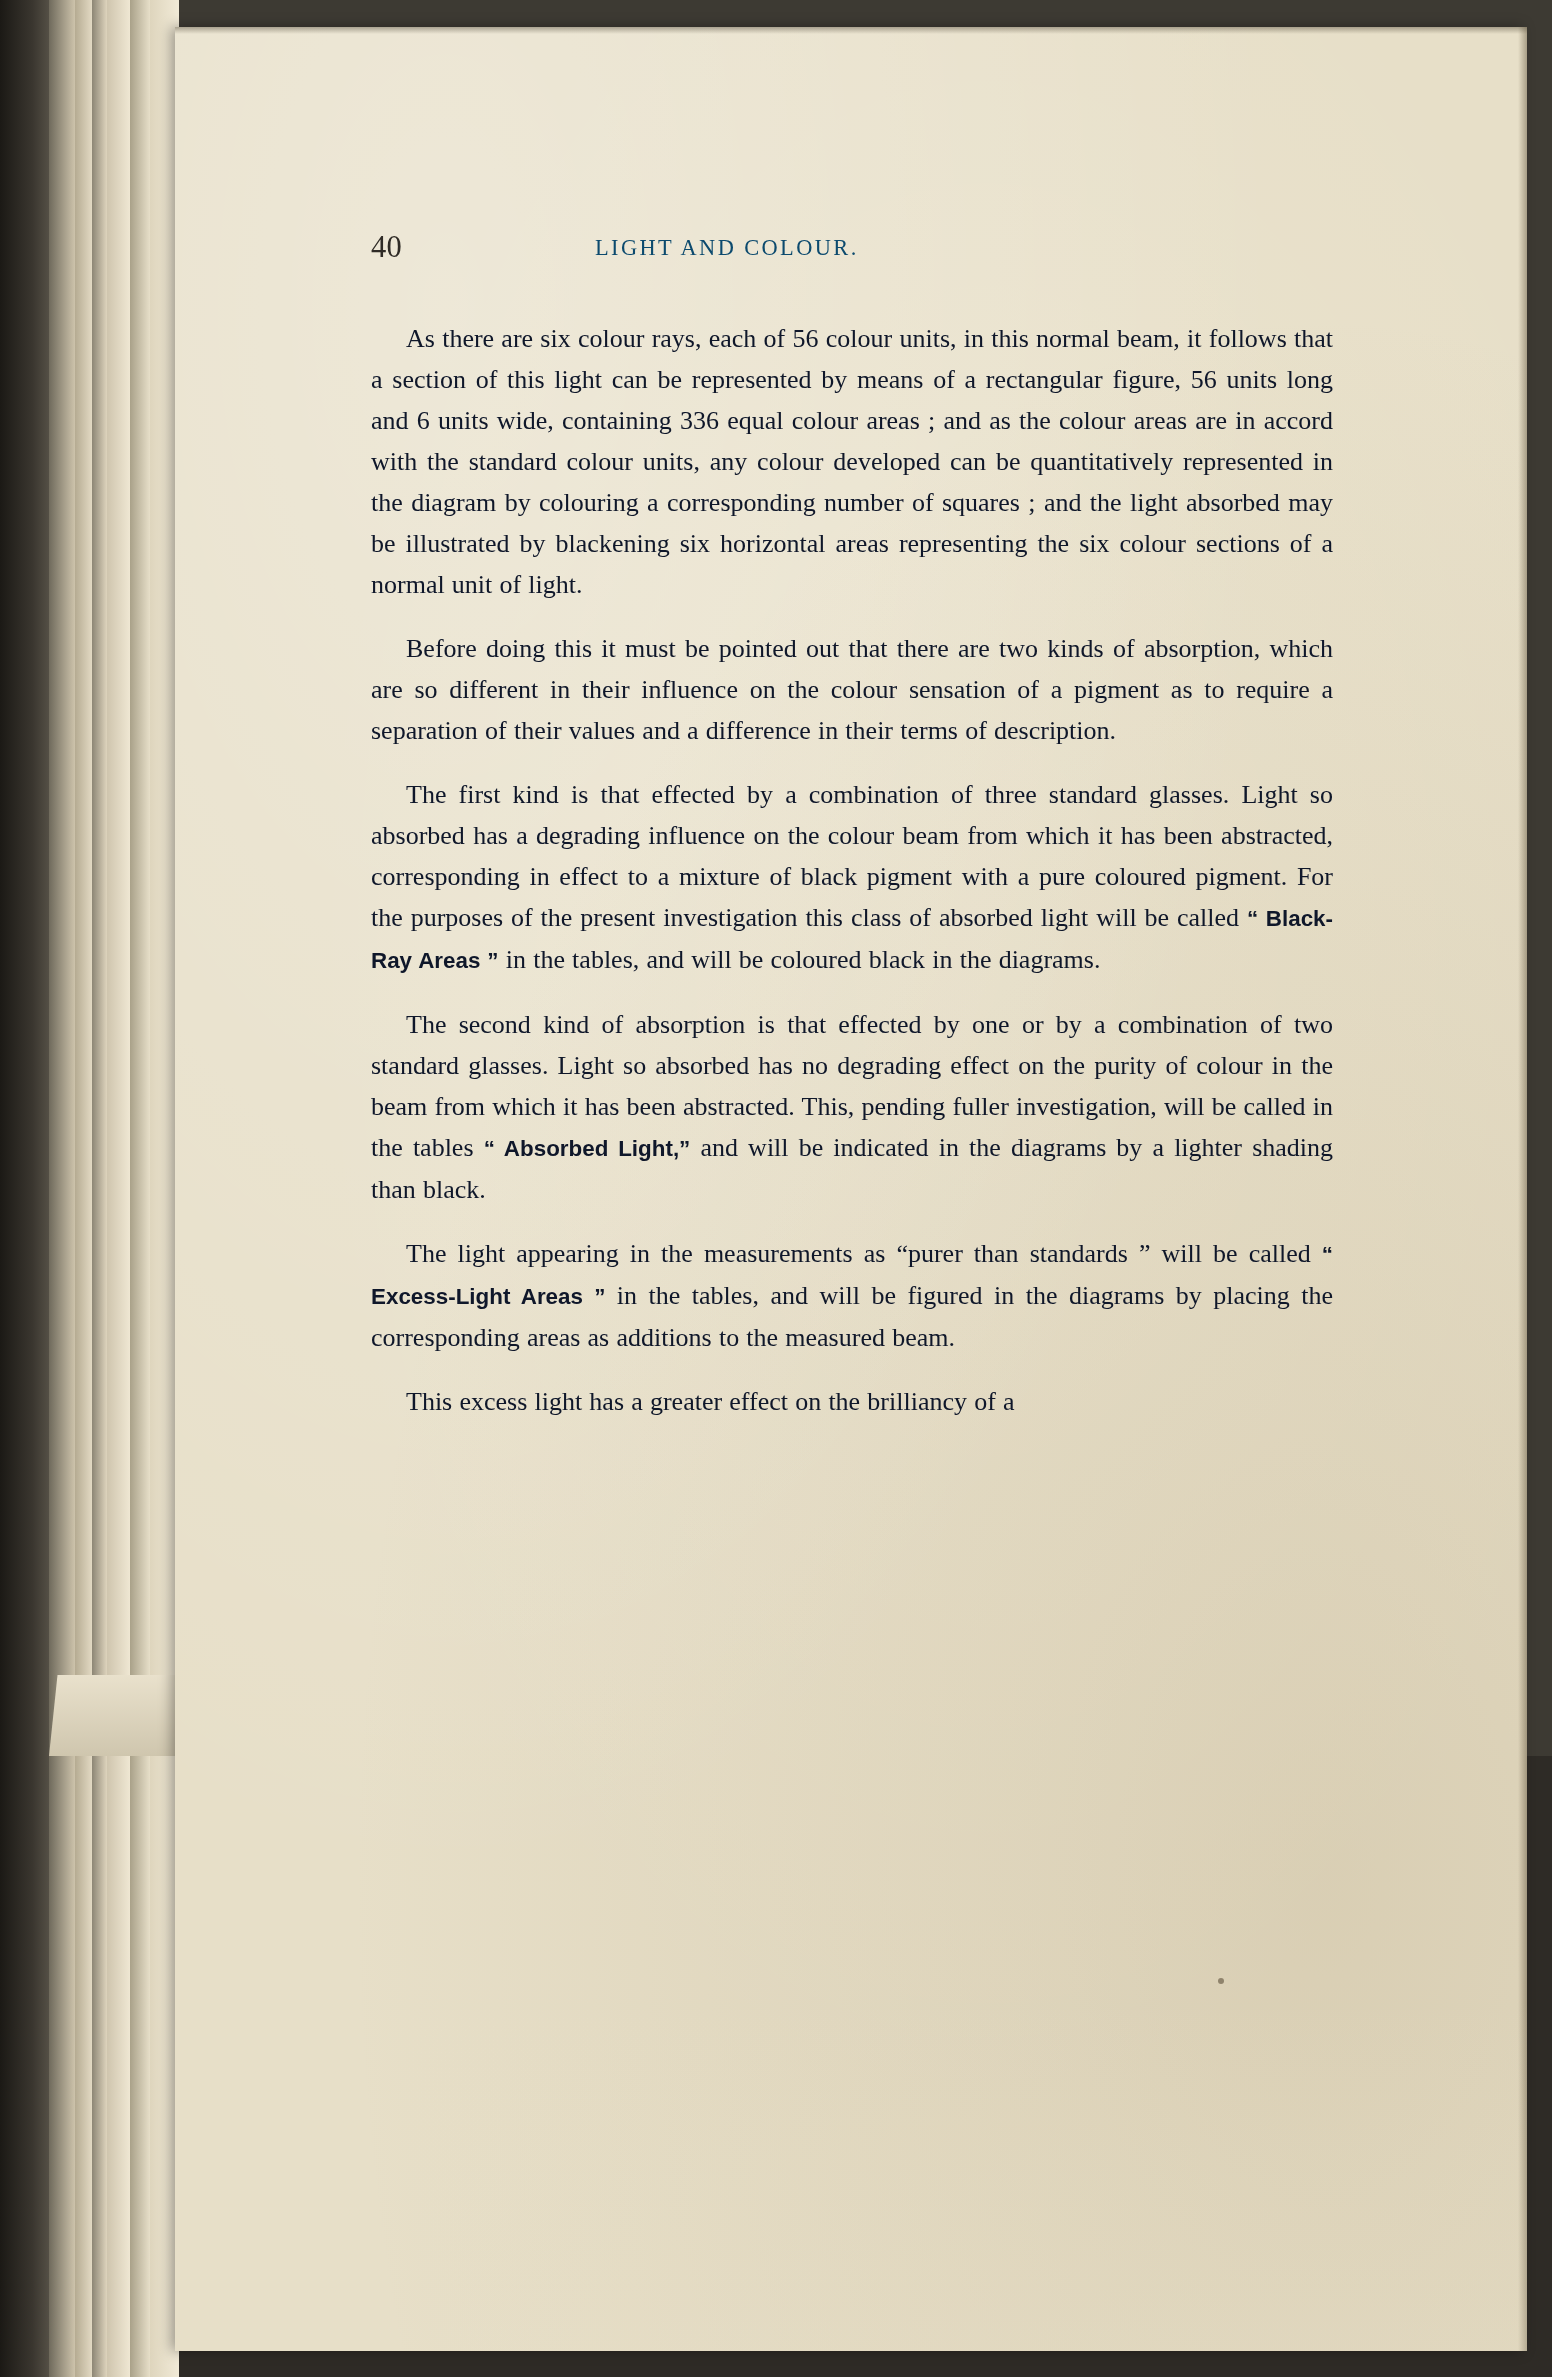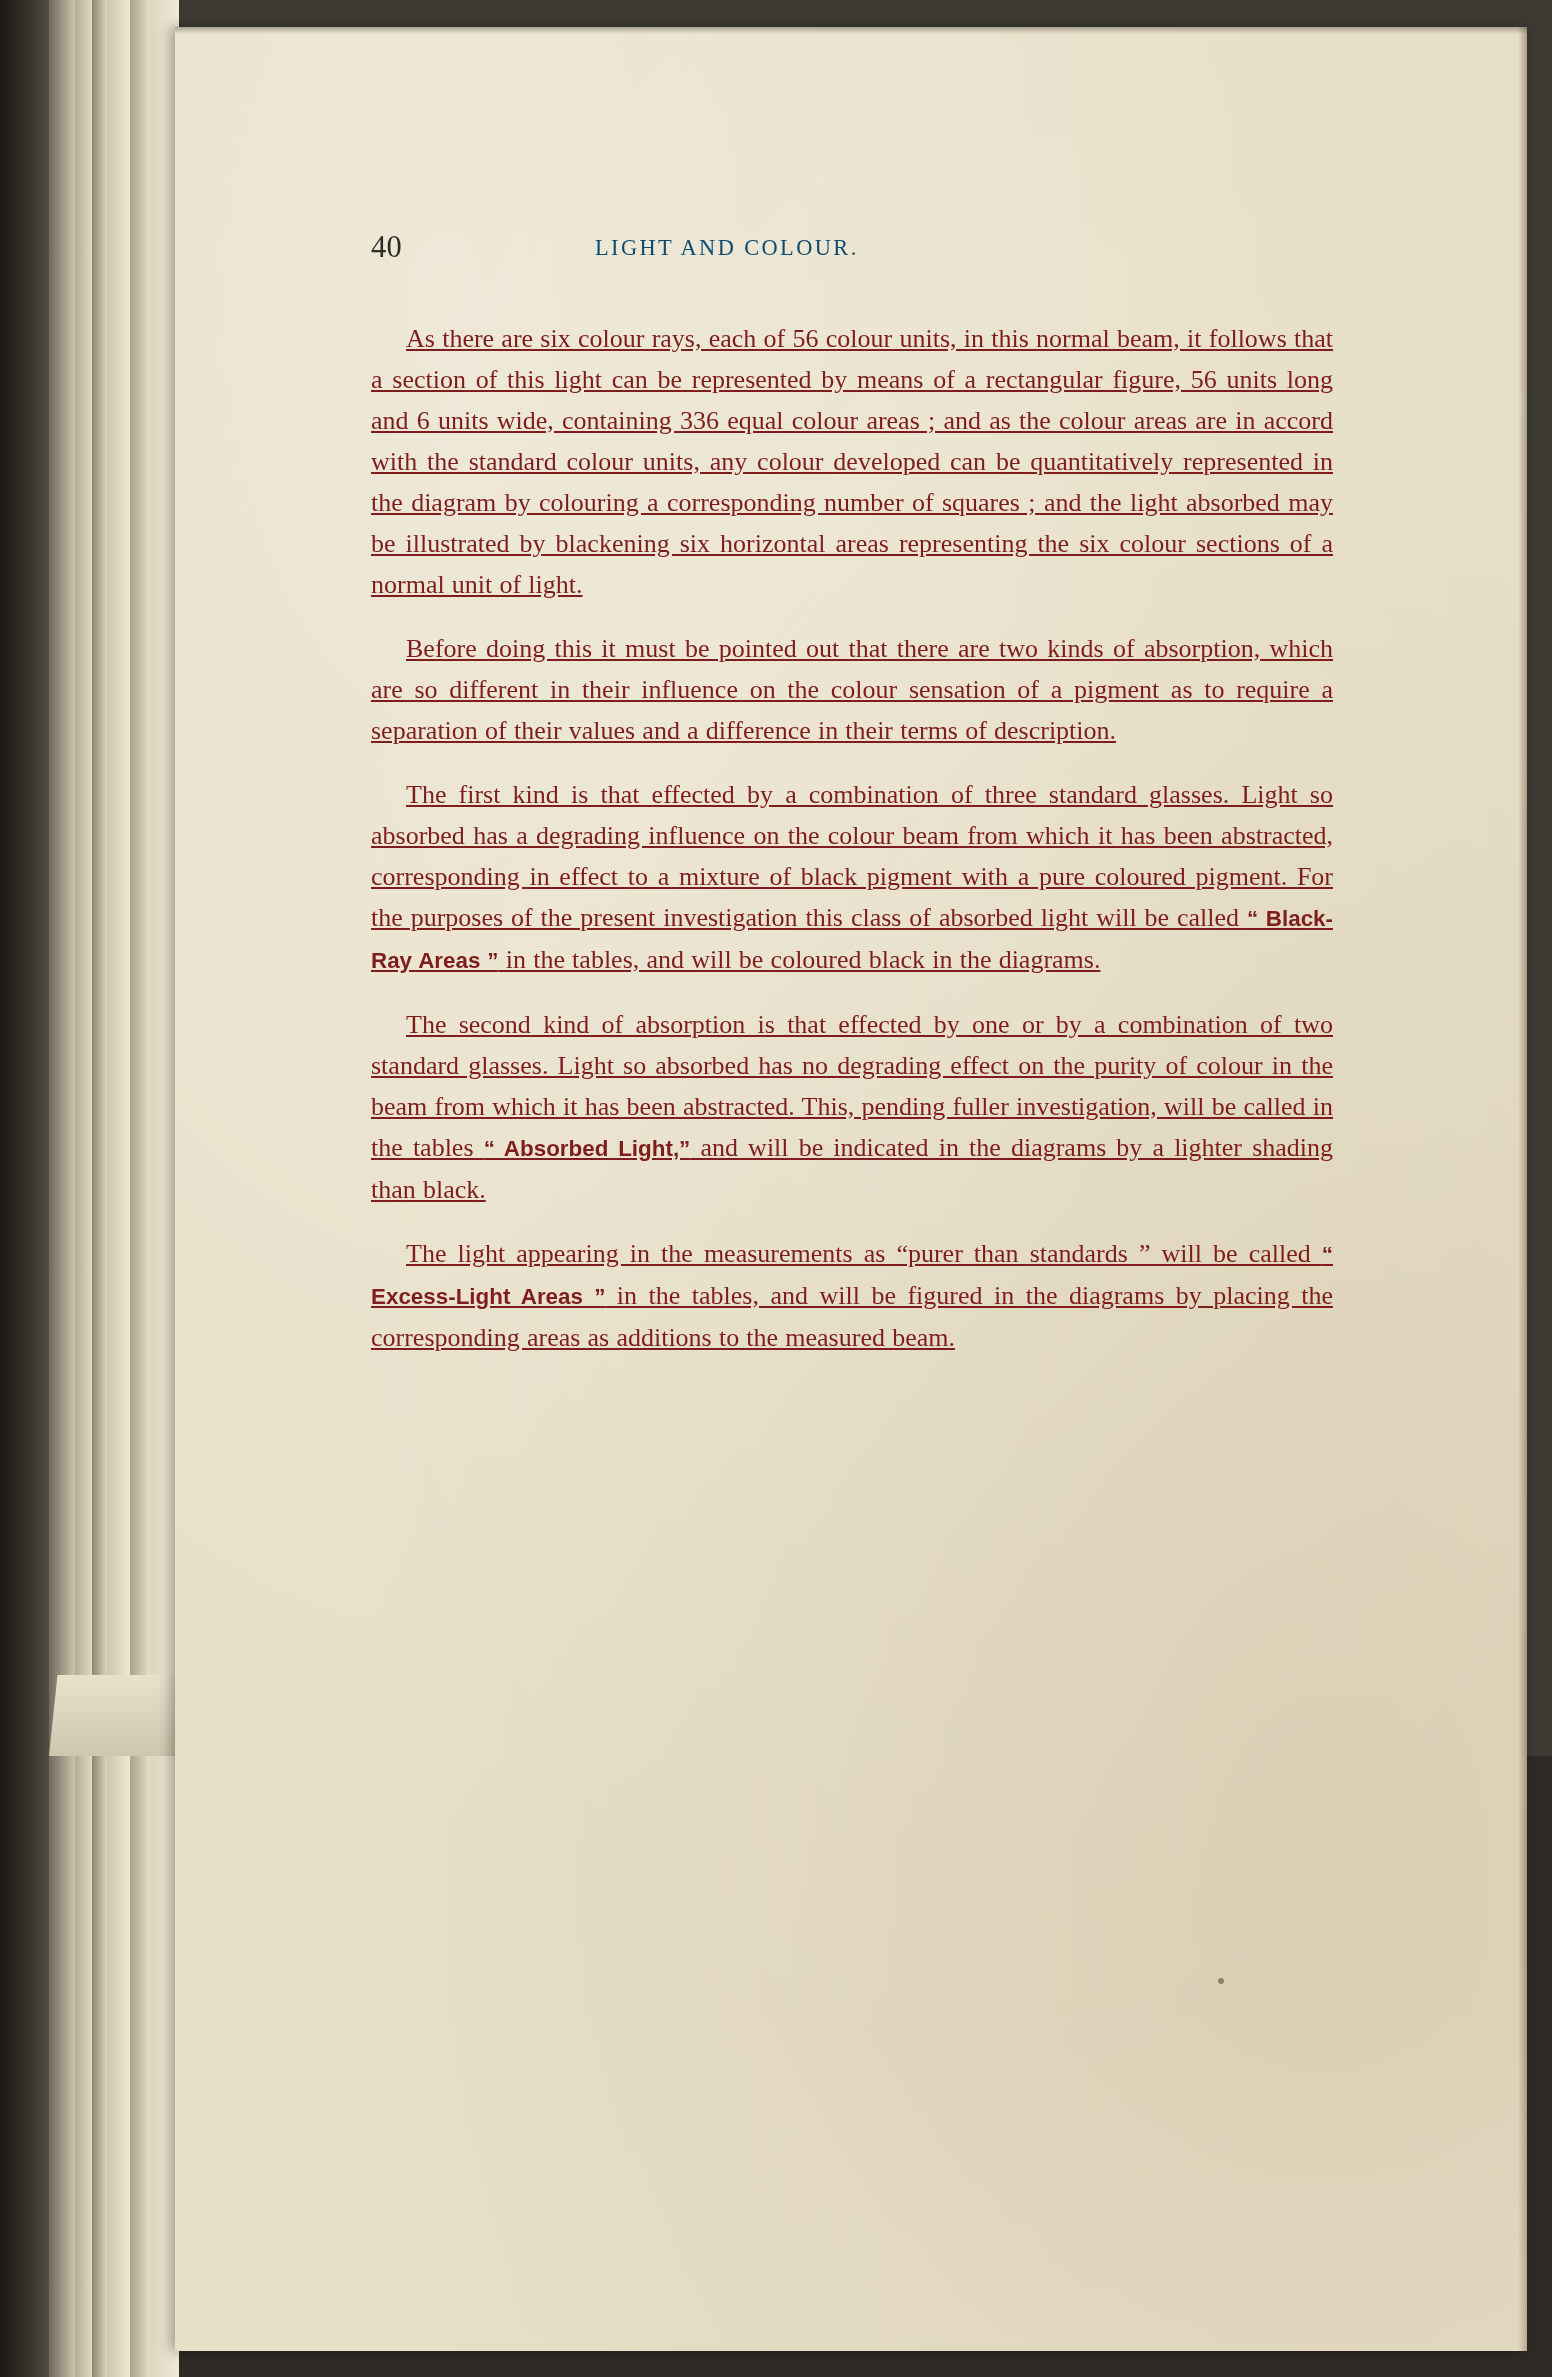--- a/index.html
+++ b/index.html
@@ -122,23 +122,22 @@
     letter-spacing: 2.4px;
     color: #0c4a6e;
   }
 
   p.body {
     margin: 0 0 23px 0;
     font-size: 26px;
     line-height: 41px;
     text-align: justify;
     text-indent: 35px;
-    color: #7f1d1d;
+    color: #0f172a;
     word-spacing: 0.7px;
-    text-decoration: underline;
   }
   p.body:last-child { margin-bottom: 0; }
 
   .term {
     font-family: "Liberation Sans", sans-serif;
     font-weight: bold;
     font-size: 22.4px;
     letter-spacing: 0px;
   }
 
@@ -185,20 +184,21 @@
         <div class="folio">40</div>
         <div class="head-title">LIGHT AND COLOUR.</div>
       </div>
 
       <div id="paragraphs">
           <p class="body"><span>As there are six colour rays, each of 56 colour units, in this normal beam, it follows that a section of this light can be represented by means of a rectangular figure, 56 units long and 6 units wide, containing 336 equal colour areas ; and as the colour areas are in accord with the standard colour units, any colour developed can be quantitatively represented in the diagram by colouring a corresponding number of squares ; and the light absorbed may be illustrated by blackening six horizontal areas representing the six colour sections of a normal unit of light.</span></p>
           <p class="body"><span>Before doing this it must be pointed out that there are two kinds of absorption, which are so different in their influence on the colour sensation of a pigment as to require a separation of their values and a difference in their terms of description.</span></p>
           <p class="body"><span>The first kind is that effected by a combination of three standard glasses.  Light so absorbed has a degrading influence on the colour beam from which it has been abstracted, corresponding in effect to a mixture of black pigment with a pure coloured pigment. For the purposes of the present investigation this class of absorbed light will be called </span><span class="term">“ Black-Ray Areas ”</span><span> in the tables, and will be coloured black in the diagrams.</span></p>
           <p class="body"><span>The second kind of absorption is that effected by one or by a combination of two standard glasses.   Light so absorbed has no degrading effect on the purity of colour in the beam from which it has been abstracted.   This, pending fuller investigation, will be called in the tables </span><span class="term">“ Absorbed Light,”</span><span> and will be indicated in the diagrams by a lighter shading than black.</span></p>
           <p class="body"><span>The light appearing in the measurements as “purer than standards ” will be called </span><span class="term">“ Excess-Light Areas ”</span><span> in the tables, and will be figured in the diagrams by placing the corresponding areas as additions to the measured beam.</span></p>
+          <p class="body"><span>This excess light has a greater effect on the brilliancy of a</span></p>
         </div>
 
     </div>
 
     <div class="speck" style="left:1043px; top:1951px;"></div>
     <div class="ink-fade"></div>
   </div>
 
 </div>
 

